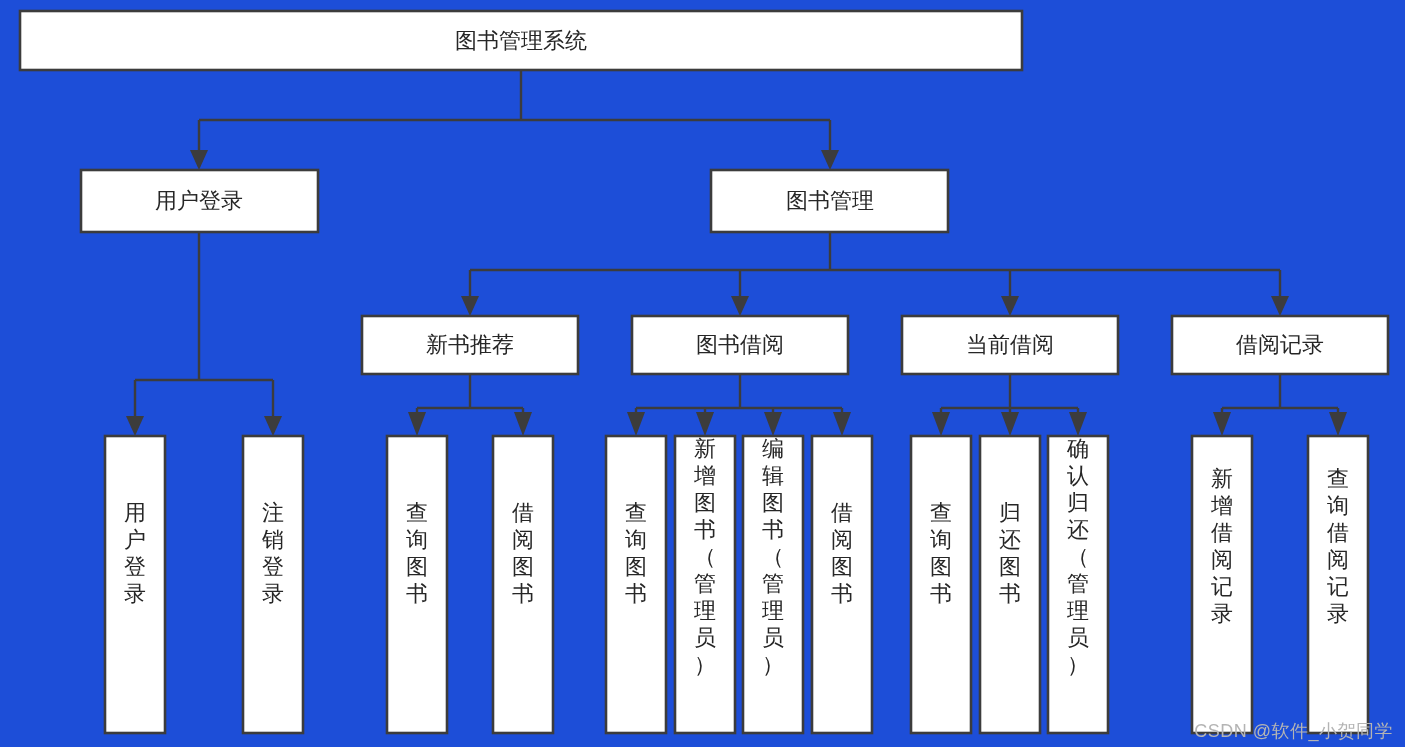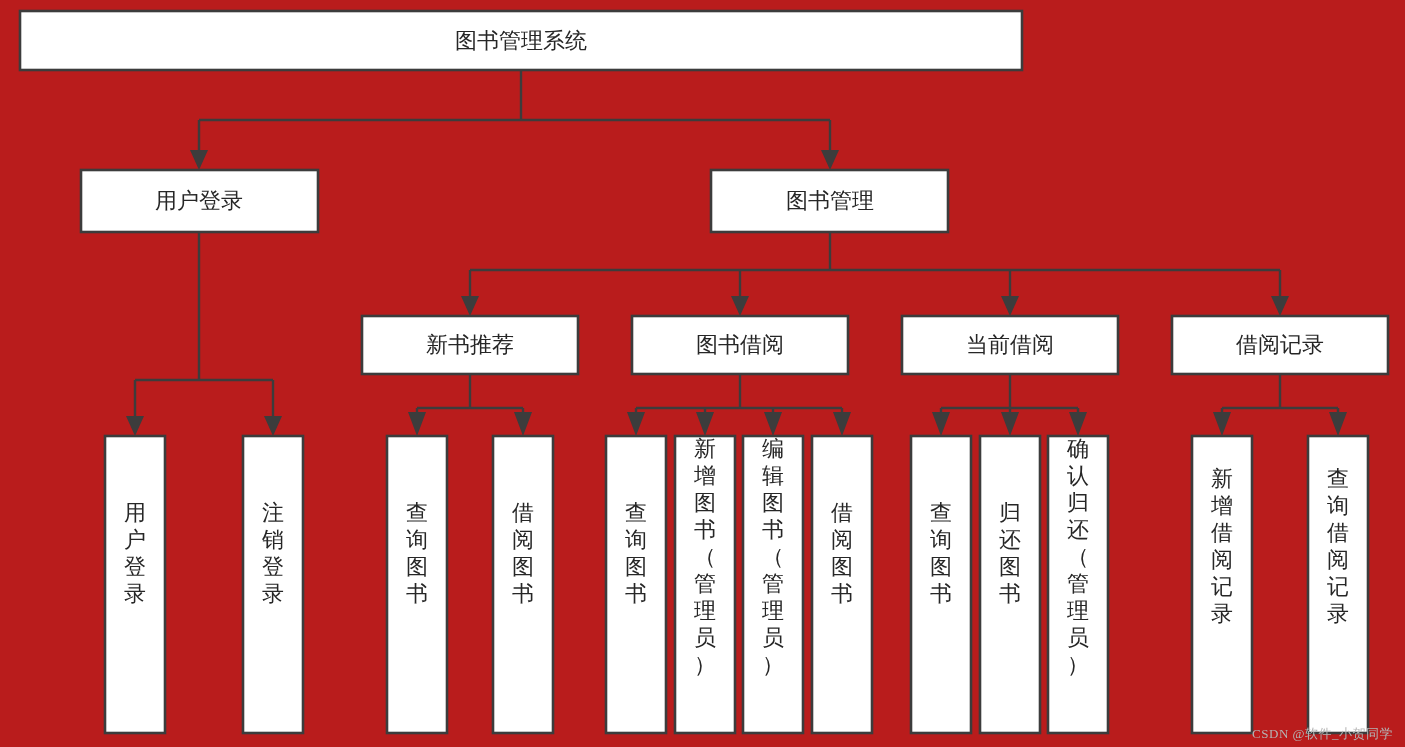--- a/index.html
+++ b/index.html
@@ -7,21 +7,21 @@
     padding: 0;
     background: #ffffff;
   }
   body {
     font-family: "Liberation Sans", "DejaVu Sans", sans-serif;
   }
   #stage {
     position: relative;
     width: 1405px;
     height: 747px;
-    background: #b91c1c;
+    background: #1d4ed8;
     overflow: hidden;
   }
   #diagram-svg {
     position: absolute;
     left: 0;
     top: 0;
     width: 1405px;
     height: 747px;
   }
   .node-box {
@@ -48,22 +48,22 @@
   .node-label-vertical {
     fill: #262626;
     font-family: "Liberation Sans", "DejaVu Sans", sans-serif;
     font-size: 22px;
     text-anchor: middle;
   }
   .watermark {
     position: absolute;
     right: 12px;
     bottom: 4px;
-    font-family: Liberation Serif, serif;
-    font-size: 13px;
+    font-family: Liberation Sans, sans-serif;
+    font-size: 18px;
     color: #b4b4b4;
     letter-spacing: 0.5px;
     white-space: nowrap;
     pointer-events: none;
   }
 </style>
 </head>
 <body>
 
 <div id="stage">

